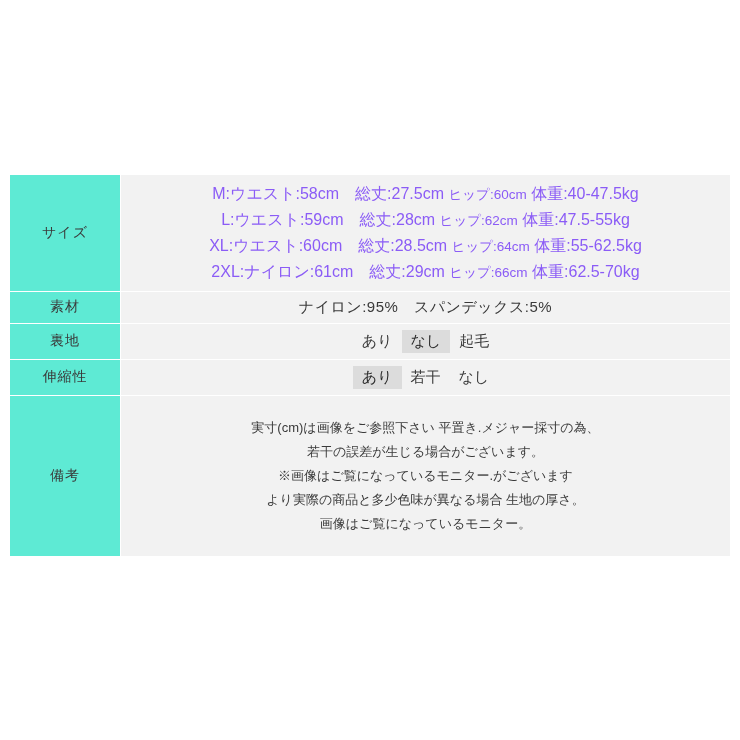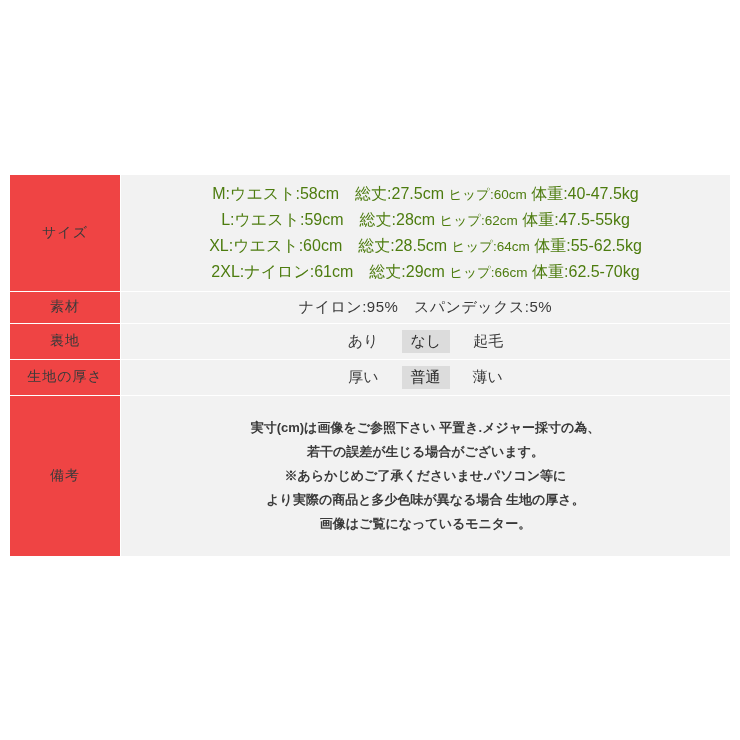--- a/index.html
+++ b/index.html
@@ -29,21 +29,21 @@
   }
   .spec-table tr {
     border-bottom: 1px solid #ffffff;
   }
   .spec-table td {
     vertical-align: middle;
     padding: 0;
   }
   td.label {
     width: 110px;
-    background: #ef4444;
+    background: #5eead4;
     color: #3a3a3a;
     font-size: 14px;
     text-align: center;
     letter-spacing: 1px;
     border-right: 1px solid #ffffff;
     border-bottom: 1px solid #ffffff;
     margin-left: 20px;
   }
   td.value {
     background: #f2f2f2;
@@ -51,55 +51,53 @@
     font-size: 15px;
     text-align: center;
     border-bottom: 1px solid #ffffff;
     padding: 6px 8px;
   }
   
   .size-lines {
     line-height: 1.62;
     font-size: 16px;
     text-align: center;
-    color: #4d7c0f;
+    color: #8b5cf6;
   }
   .size-lines .ln {
     white-space: nowrap;
   }
   .size-lines .small {
     font-size: 13.5px;
   }
   .material {
     font-size: 17px;
     letter-spacing: 0.5px;
   }
   
   .opts {
     display: flex;
     justify-content: center;
     align-items: center;
-    gap: 14px;
     font-size: 15px;
   }
   .opt {
     padding: 2px 9px;
     color: #3a3a3a;
   }
   .opt.sel {
     background: #dcdcdc;
     color: #2a2a2a;
   }
   .note {
     font-size: 13px;
     line-height: 1.85;
     text-align: center;
     color: #3a3a3a;
     padding: 14px 10px;
-    font-weight: bold;
   }
   .note .nl { display: block; white-space: nowrap; }
 </style>
 </head>
 <body>
 
 <div class="page">
   <table class="spec-table">
     <tbody>
 
@@ -141,39 +139,39 @@
         <td class="value">
           <div class="opts">
             <span class="opt">あり</span>
             <span class="opt sel">なし</span>
             <span class="opt">起毛</span>
           </div>
         </td>
       </tr>
 
 
-
       <tr>
-        <td class="label">生地の厚さ</td>
+        <td class="label">伸縮性</td>
         <td class="value">
           <div class="opts">
-            <span class="opt">厚い</span>
-            <span class="opt sel">普通</span>
-            <span class="opt">薄い</span>
+            <span class="opt sel">あり</span>
+            <span class="opt">若干</span>
+            <span class="opt">なし</span>
           </div>
         </td>
       </tr>
+
 
       <tr>
         <td class="label">備考</td>
         <td class="value">
           <div class="note">
             <span class="nl">実寸(cm)は画像をご参照下さい 平置き.メジャー採寸の為、</span>
             <span class="nl">若干の誤差が生じる場合がございます。</span>
-            <span class="nl">※あらかじめご了承くださいませ.パソコン等に</span>
+            <span class="nl">※画像はご覧になっているモニター.がございます</span>
             <span class="nl">より実際の商品と多少色味が異なる場合 生地の厚さ。</span>
             <span class="nl">画像はご覧になっているモニター。</span>
           </div>
         </td>
       </tr>
     </tbody>
   </table>
 </div>
 
 </body></html>

